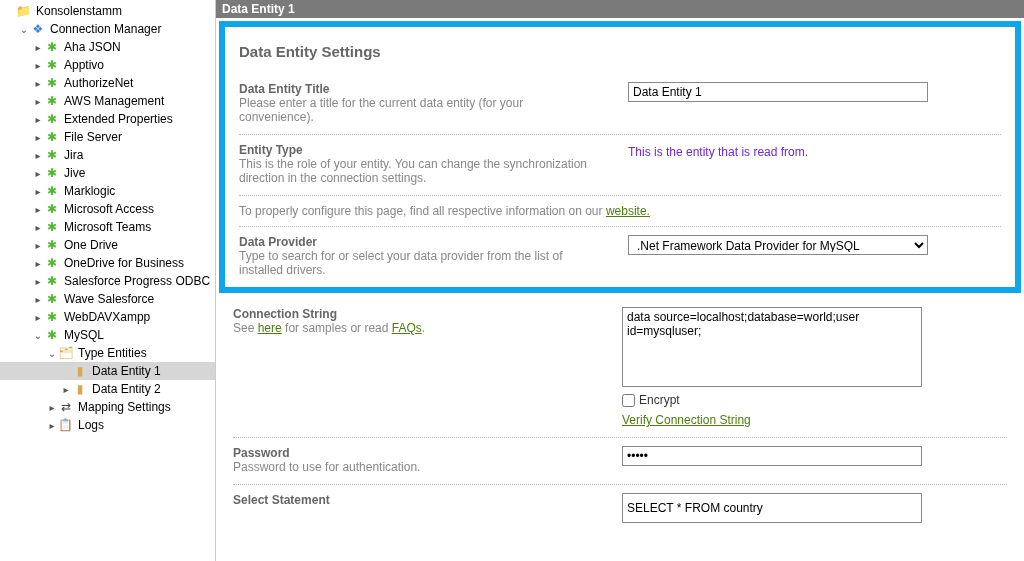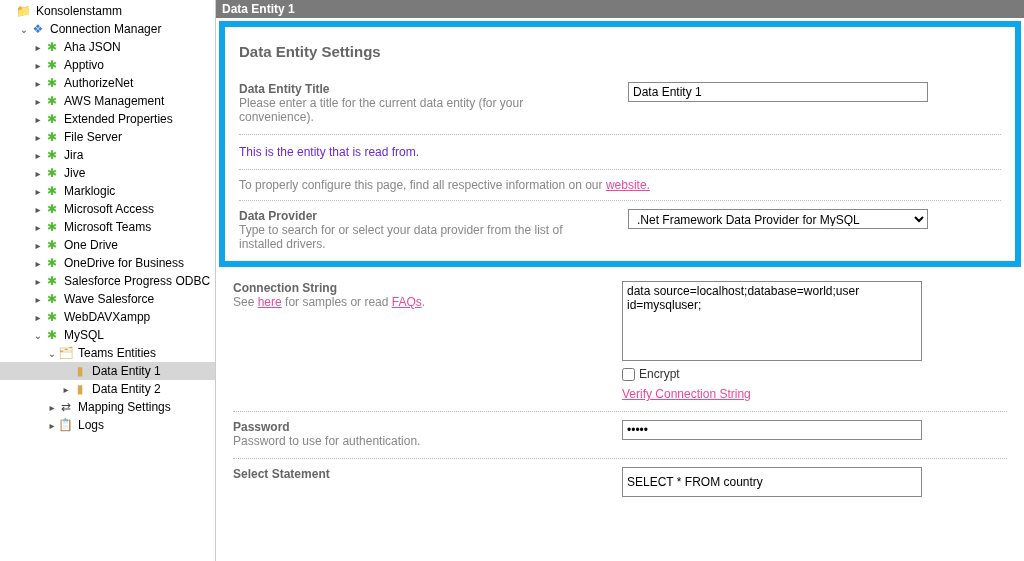--- a/index.html
+++ b/index.html
@@ -120,21 +120,21 @@
     font-family: inherit;
     font-size: 12px;
     border: 1px solid #888;
     padding: 2px 4px;
     background: #fff;
   }
   input[type=text], input[type=password], select { height: 20px; width: 300px; }
   textarea { width: 300px; height: 80px; resize: none; }
   .readonly-text { color: #6d28d9; font-size: 12px; padding-top: 2px; }
   .info-line { color: #888; font-size: 12px; padding: 8px 0; border-bottom: 1px dotted #bbb; }
-  a.link { color: #ec4899; text-decoration: underline; cursor: pointer; }
+  a.link { color: #4d7c0f; text-decoration: underline; cursor: pointer; }
   .below-box { padding: 6px 17px 0 17px; }
   .checkbox-row { display:flex; align-items:center; gap:4px; font-size:12px; color:#333; }
 </style>
 </head>
 <body>
 
 <div class="sidebar">
 
   <div class="tree-row">
     <span class="exp none">▸</span>
@@ -270,21 +270,21 @@
         <span class="tree-label">MySQL</span>
       </div>
     </div>
 
   <div class="tree-row">
     <span class="indent"></span>
       <span class="indent"></span>
       <span class="indent"></span>
     <span class="exp">⌄</span>
     <span class="icon icon-dbfolder">🗂</span>
-    <span class="tree-label">Teams Entities</span>
+    <span class="tree-label">Type Entities</span>
   </div>
 
   <div class="tree-row selected">
     <span class="indent"></span>
       <span class="indent"></span>
       <span class="indent"></span>
       <span class="indent"></span>
     <span class="exp none">▸</span>
     <span class="icon icon-entity">▮</span>
     <span class="tree-label">Data Entity 1</span>
@@ -334,20 +334,24 @@
         <div class="form-left">
           <div class="lbl">Data Entity Title</div>
           <div class="desc">Please enter a title for the current data entity (for your convenience).</div>
         </div>
         <div class="form-right">
           <input type="text" value="Data Entity 1" style="">
         </div>
       </div>
 
       <div class="form-row">
+        <div class="form-left">
+          <div class="lbl">Entity Type</div>
+          <div class="desc">This is the role of your entity. You can change the synchronization direction in the connection settings.</div>
+        </div>
         <div class="form-right">
           <div class="readonly-text">This is the entity that is read from.</div>
         </div>
       </div>
 
       <div class="info-line">
         <span>To properly configure this page, find all respective information on our </span><a class="link">website.</a>
       </div>
 
       <div class="form-row noborder">

